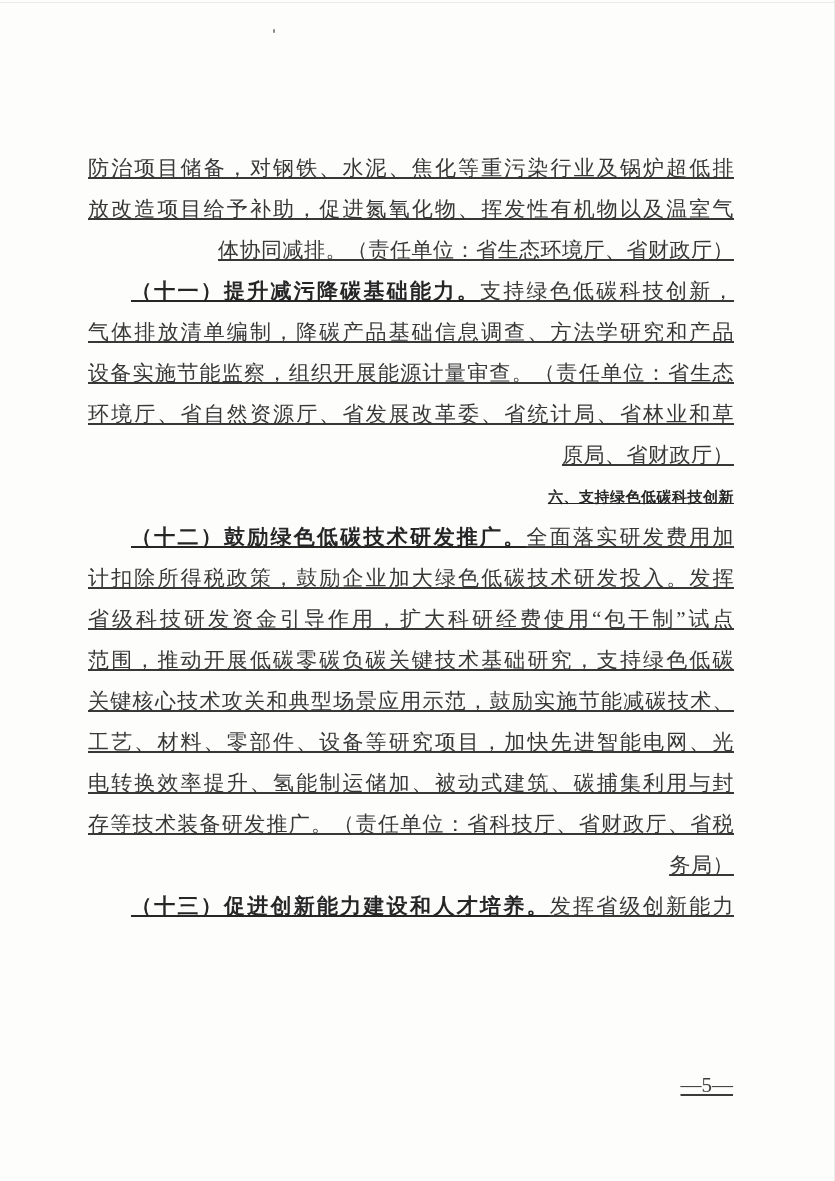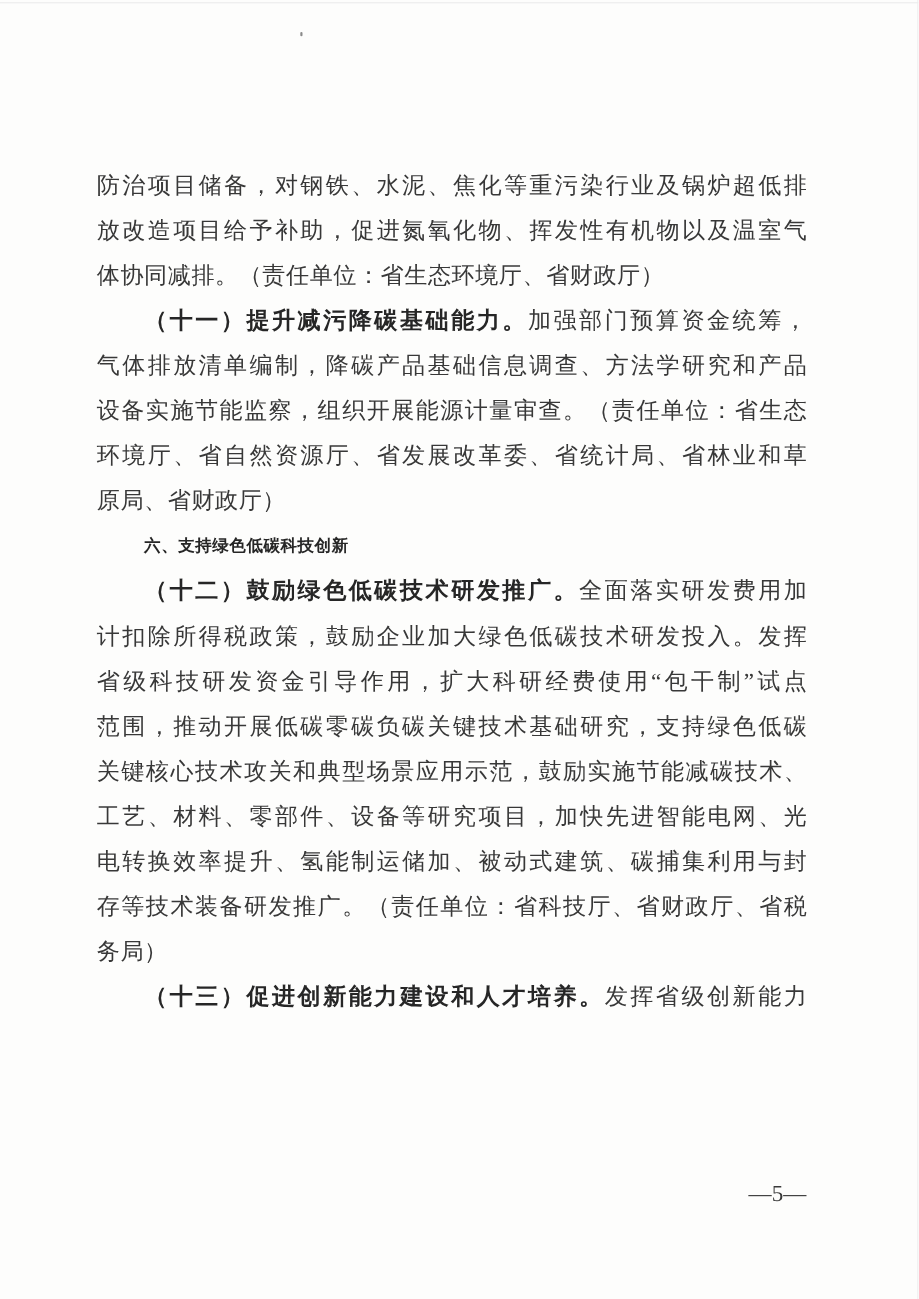--- a/index.html
+++ b/index.html
@@ -1,21 +1,21 @@
 <!DOCTYPE html>
 <html style="--ink: #383838; --ink-bold: #262626; --paper: #fdfdfc;"><head>
 <meta charset="utf-8">
 <style>
   :root {
     --ink: #383838;
     --ink-bold: #262626;
     --paper: #fdfdfc;
     --edge: #ebebeb;
   }
-  * { margin: 0; padding: 0; box-sizing: border-box; }
+  * { margin: 0; padding: 0; box-sizing: border-box; text-decoration: underline; }
   html, body {
     width: 835px;
     height: 1181px;
     background: var(--paper);
     overflow: hidden;
     font-family: "Liberation Serif", "DejaVu Serif", serif;
   }
   .page {
     position: relative;
     width: 835px;
@@ -47,20 +47,21 @@
     top: 148px;
     width: 646px;
     color: var(--ink);
   }
   .line {
     height: 41px;
     line-height: 41px;
     font-size: 21px;
     white-space: nowrap;
     letter-spacing: 0.5px;
+    text-align: right;
   }
   .line.justify {
     white-space: normal;
     text-align: justify;
     text-align-last: justify;
     text-justify: inter-character;
   }
   .line.indent {
     padding-left: 43px;
   }
@@ -90,21 +91,21 @@
 
 <div class="page">
   <div class="scan-edge-top"></div>
   <div class="scan-edge-right"></div>
   <div class="scan-speck"></div>
 
   <div class="text-content" id="text-content">
       <div class="line justify"><span class="seg">防治项目储备，对钢铁、水泥、焦化等重污染行业及锅炉超低排</span></div>
       <div class="line justify"><span class="seg">放改造项目给予补助，促进氮氧化物、挥发性有机物以及温室气</span></div>
       <div class="line"><span class="seg">体协同减排。（责任单位：省生态环境厅、省财政厅）</span></div>
-      <div class="line justify indent"><span class="seg-bold">（十一）提升减污降碳基础能力。</span><span class="seg">加强部门预算资金统筹，</span></div>
+      <div class="line justify indent"><span class="seg-bold">（十一）提升减污降碳基础能力。</span><span class="seg">支持绿色低碳科技创新，</span></div>
       <div class="line justify"><span class="seg">气体排放清单编制，降碳产品基础信息调查、方法学研究和产品</span></div>
       <div class="line justify"><span class="seg">设备实施节能监察，组织开展能源计量审查。（责任单位：省生态</span></div>
       <div class="line justify"><span class="seg">环境厅、省自然资源厅、省发展改革委、省统计局、省林业和草</span></div>
       <div class="line"><span class="seg">原局、省财政厅）</span></div>
       <div class="line indent heading"><span class="seg-bold">六、支持绿色低碳科技创新</span></div>
       <div class="line justify indent"><span class="seg-bold">（十二）鼓励绿色低碳技术研发推广。</span><span class="seg">全面落实研发费用加</span></div>
       <div class="line justify"><span class="seg">计扣除所得税政策，鼓励企业加大绿色低碳技术研发投入。发挥</span></div>
       <div class="line justify"><span class="seg">省级科技研发资金引导作用，扩大科研经费使用“包干制”试点</span></div>
       <div class="line justify"><span class="seg">范围，推动开展低碳零碳负碳关键技术基础研究，支持绿色低碳</span></div>
       <div class="line justify"><span class="seg">关键核心技术攻关和典型场景应用示范，鼓励实施节能减碳技术、</span></div>

